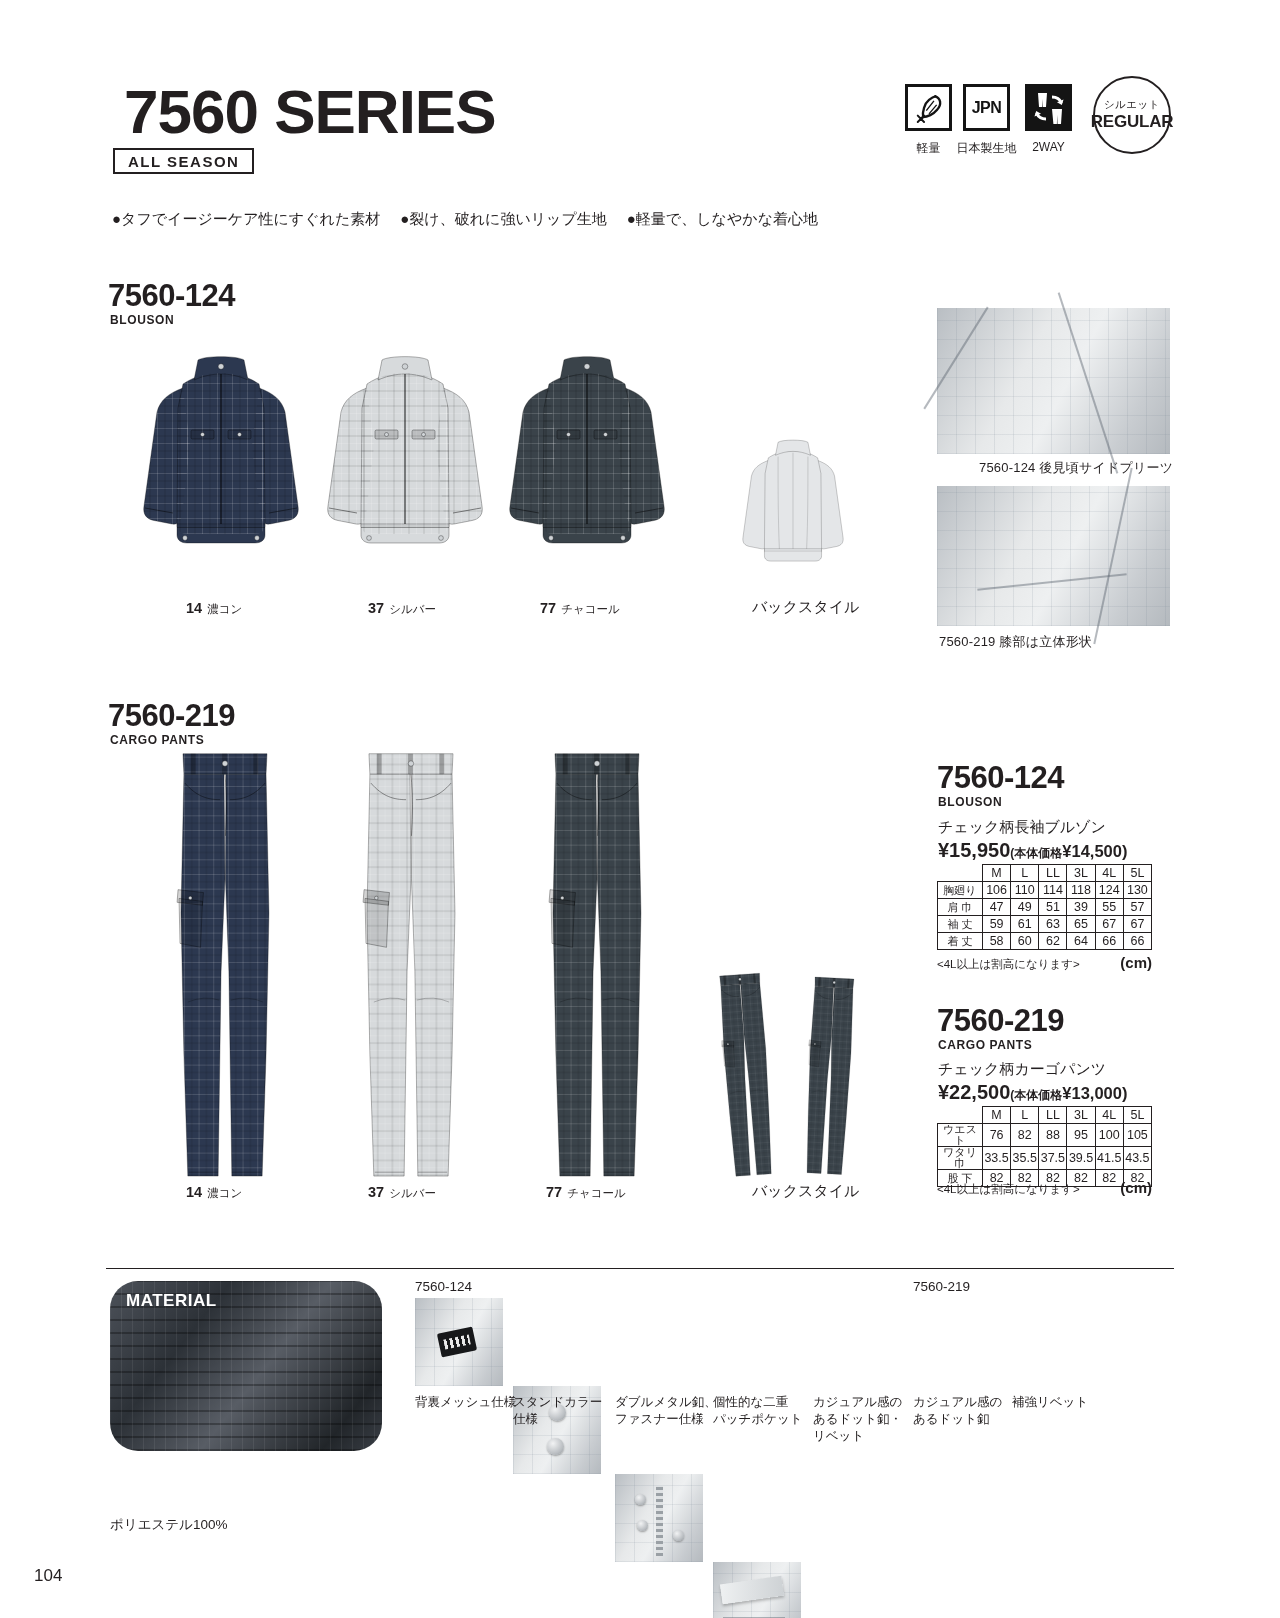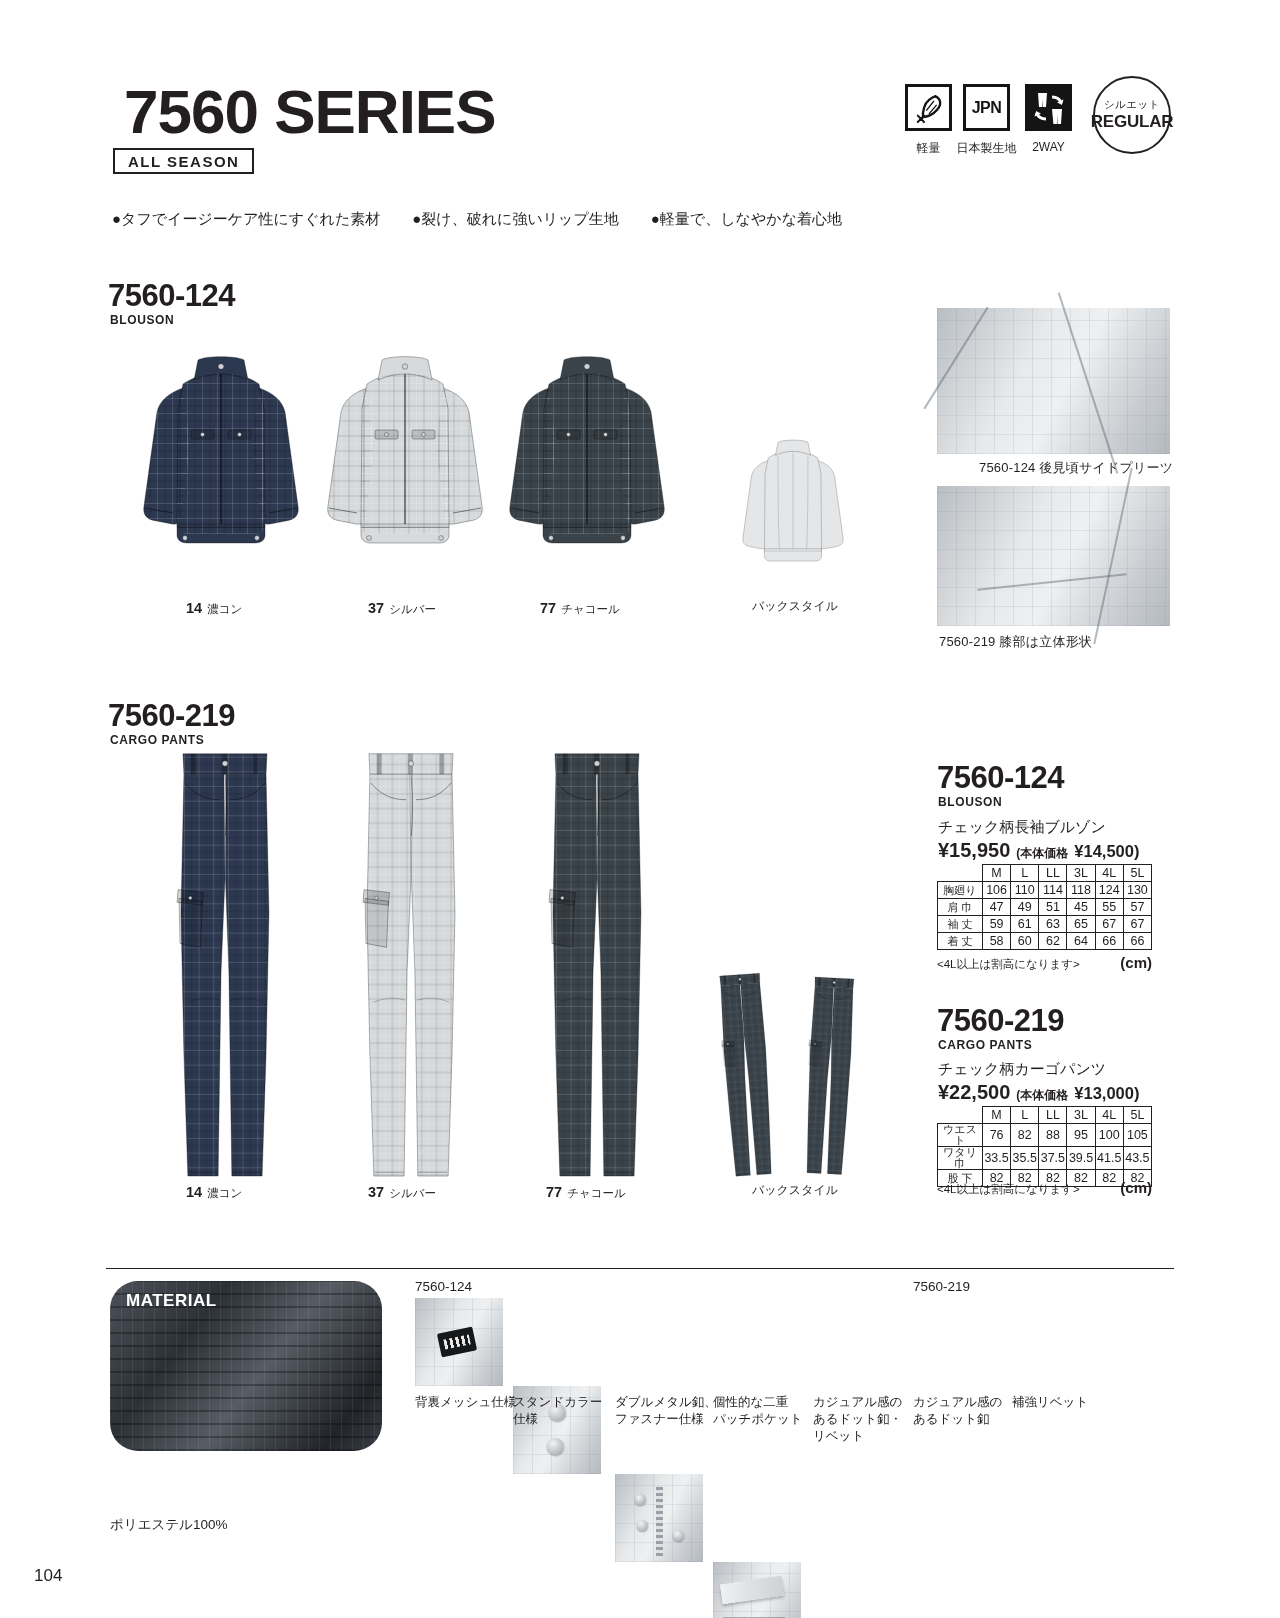--- a/index.html
+++ b/index.html
@@ -3,53 +3,53 @@
 <meta charset="utf-8">
 <style>
   * { margin:0; padding:0; box-sizing:border-box; }
   body { background:#888; font-family:"Liberation Sans","DejaVu Sans",sans-serif; color:#231f20; }
   .page { position:relative; width:1280px; height:1618px; background:#ffffff; overflow:hidden; margin:0 auto; }
   .abs { position:absolute; }
 
   
   .title { font-size:62px; font-weight:800; letter-spacing:-1px; color:#231f20; }
   .season-badge { border:2px solid #231f20; font-size:15px; font-weight:800; letter-spacing:1.5px; padding:3px 13px 2px; display:inline-block; }
-  .features { display:flex; gap:32px; font-size:15px; font-weight:500; }
+  .features { display:flex; gap:20px; font-size:15px; font-weight:500; }
 
   
   .icon-sq { width:47px; height:47px; border:3.5px solid #141414; background:#fff; display:flex; align-items:center; justify-content:center; }
   .icon-sq.inverse { background:#141414; border-color:#141414; }
   .icon-label { font-size:12px; text-align:center; }
   .jpn-text { font-weight:900; font-size:16px; letter-spacing:-0.5px; color:#141414; }
   .sil-circle { width:78px; height:78px; border:2px solid #231f20; border-radius:50%; display:flex; flex-direction:column; align-items:center; justify-content:center; background:#fff; }
   .sil-top { font-size:10.5px; letter-spacing:0.5px; }
   .sil-main { font-size:17px; font-weight:800; letter-spacing:-0.2px; }
 
   
   .sec-code { font-size:31px; font-weight:800; letter-spacing:-0.5px; }
   .sec-cat { font-size:12px; font-weight:700; letter-spacing:0.6px; }
 
   
   .swatch { font-size:11.5px; display:flex; align-items:baseline; gap:5px; }
   .swatch .num { font-size:14.5px; font-weight:700; }
-  .back-label { font-size:12px; }
+  .back-label { font-size:15px; }
 
   
   .fabric-light {
     background:
       repeating-linear-gradient(90deg, rgba(110,125,140,0.14) 0 1px, transparent 1px 19px),
       repeating-linear-gradient(0deg, rgba(110,125,140,0.12) 0 1px, transparent 1px 19px),
       linear-gradient(118deg,#b9bec3 0%,#e7e9ea 38%,#eef0f1 55%,#c8ccd0 82%,#b4b9be 100%);
   }
   .photo-caption { font-size:13px; letter-spacing:0.2px; }
   .seam { position:absolute; background:rgba(90,100,110,0.45); }
 
   
   .spec-name { font-size:15px; font-weight:500; }
-  .price-row { display:flex; align-items:baseline; gap:6px; }
+  .price-row { display:flex; align-items:baseline; }
   .price-main { font-size:20px; font-weight:800; }
   .price-open { font-size:12px; font-weight:600; }
   .price-base { font-size:16.5px; font-weight:800; }
   table.spec { border-collapse:collapse; table-layout:fixed; width:215px; }
   table.spec td { border:1px solid #231f20; height:17px; font-size:12.5px; text-align:center; padding:0; line-height:1; }
   table.spec td.corner { border-top:1px solid transparent; border-left:1px solid transparent; }
   table.spec td.szh { font-weight:500; }
   table.spec td.rowlab { font-size:11px; }
   .note-row { display:flex; justify-content:space-between; width:215px; align-items:baseline; }
   .note { font-size:11.5px; }
@@ -338,21 +338,21 @@
       <td>114</td>
       <td>118</td>
       <td>124</td>
       <td>130</td>
     </tr>
     <tr>
       <td class="rowlab">肩 巾</td>
       <td>47</td>
       <td>49</td>
       <td>51</td>
-      <td>45</td>
+      <td>39</td>
       <td>55</td>
       <td>57</td>
     </tr>
     <tr>
       <td class="rowlab">袖 丈</td>
       <td>59</td>
       <td>61</td>
       <td>63</td>
       <td>65</td>
       <td>67</td>

